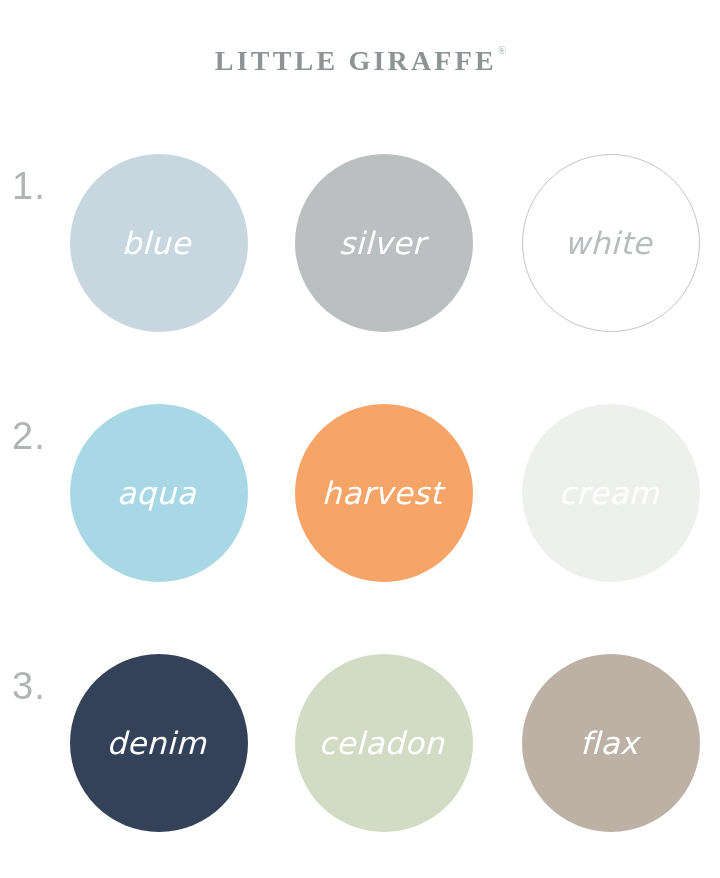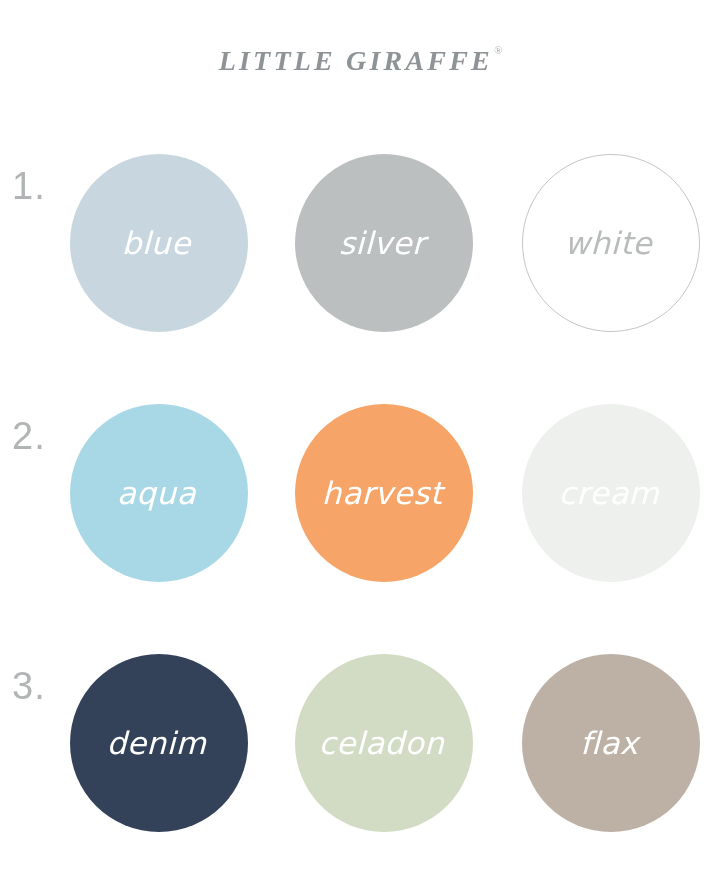--- a/index.html
+++ b/index.html
@@ -26,21 +26,20 @@
   }
   .brand-wordmark {
     display: inline-block;
     font-family: "Liberation Serif", serif;
     font-size: 28px;
     font-weight: 700;
     letter-spacing: 3.2px;
     color: #8e9396;
     line-height: 34px;
     white-space: nowrap;
-    font-style: italic;
   }
   .brand-tm {
     font-family: "Liberation Serif", serif;
     font-size: 11px;
     font-weight: 400;
     color: #a9aeb0;
     vertical-align: super;
     letter-spacing: 0;
     line-height: 1;
     position: relative;

